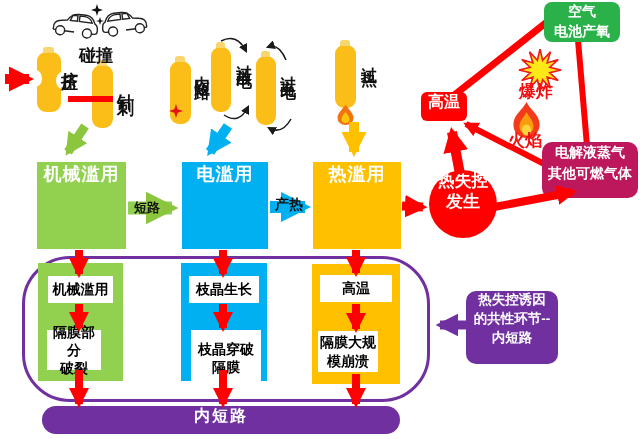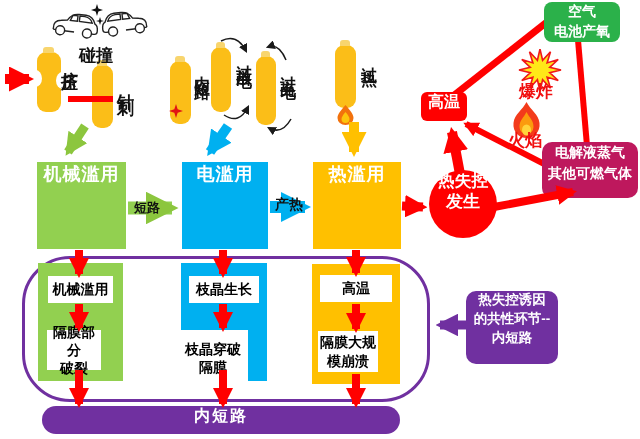--- a/index.html
+++ b/index.html
@@ -137,21 +137,21 @@
   <div class="whitenode" style="left:48px;top:276px;width:65px;height:27px">
     <span>机械滥用</span>
   </div>
   <div class="whitenode" style="left:47px;top:330px;width:54px;height:40px">
     <span>隔膜部分
 破裂</span>
   </div>
   <div class="whitenode" style="left:189px;top:276px;width:70px;height:27px">
     <span>枝晶生长</span>
   </div>
-  <div class="whitenode" style="left:178px;top:330px;width:70px;height:56px">
+  <div class="whitenode" style="left:191px;top:330px;width:70px;height:56px">
     <span>枝晶穿破
 隔膜</span>
   </div>
   <div class="whitenode" style="left:320px;top:275px;width:72px;height:27px">
     <span>高温</span>
   </div>
   <div class="whitenode" style="left:318px;top:331px;width:60px;height:41px">
     <span>隔膜大规
 模崩溃</span>
   </div>

